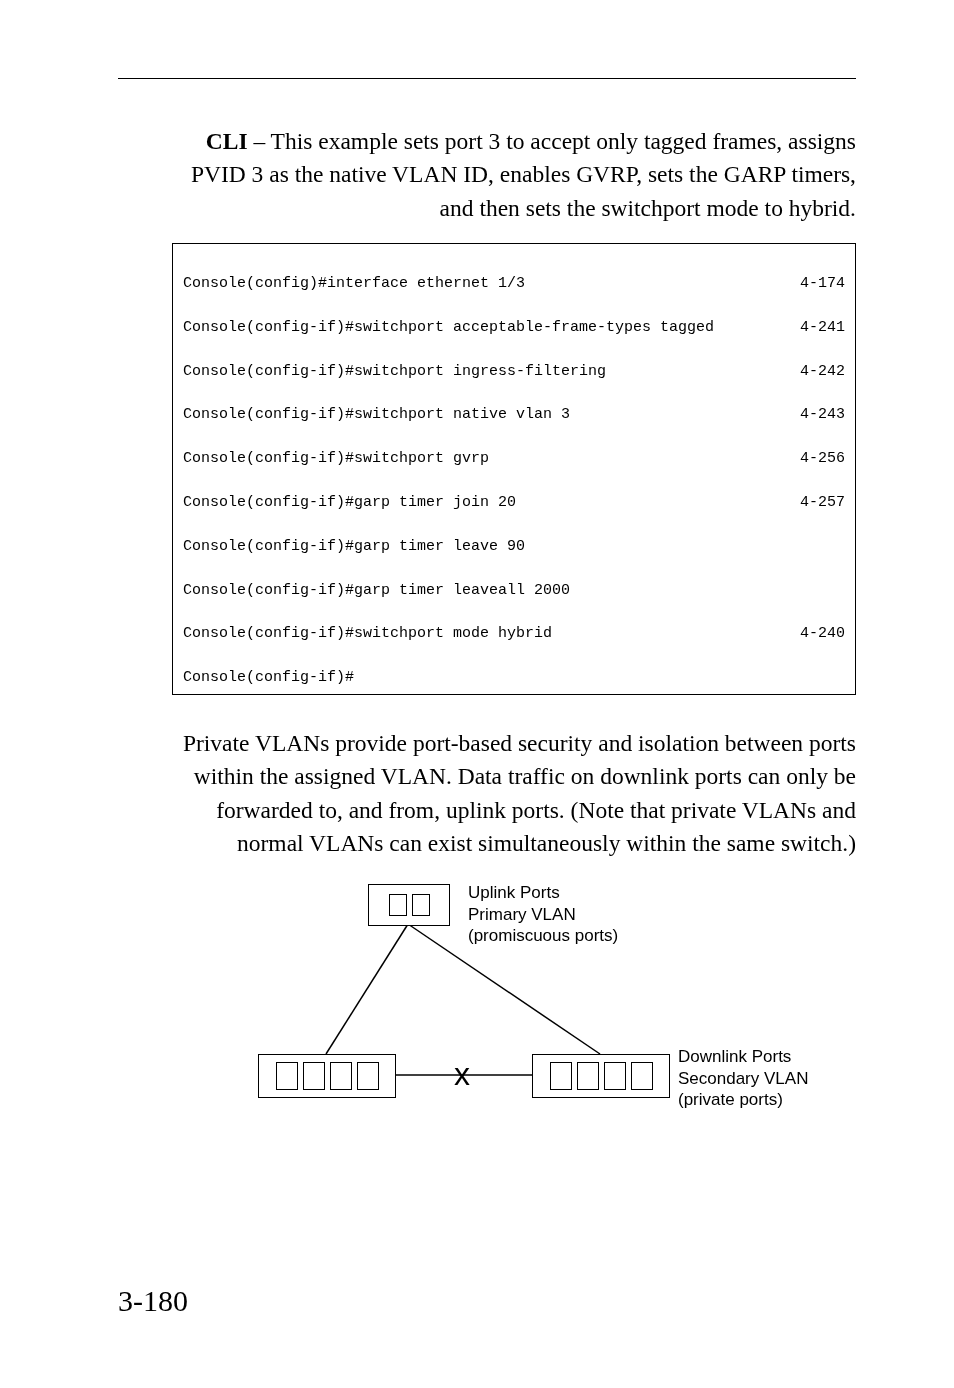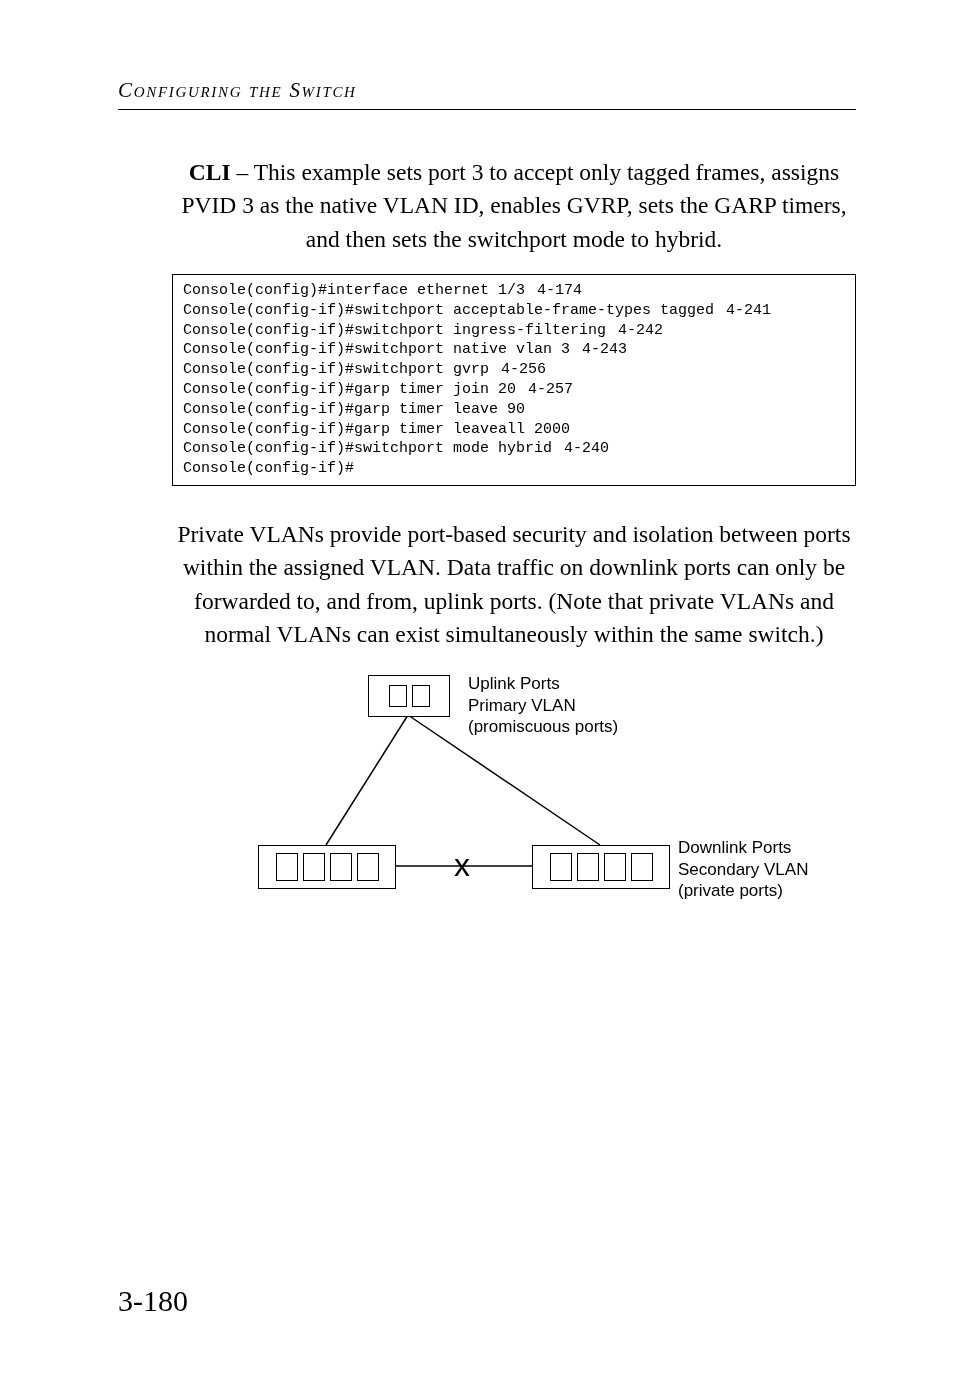--- a/index.html
+++ b/index.html
@@ -25,36 +25,37 @@
   }
   .rule {
     border: none;
     border-top: 1.5px solid #000;
     margin: 0 0 46px 0;
   }
   .body-para {
     font-size: 23.5px;
     line-height: 1.42;
     margin: 0 0 18px 0;
-    text-align: center;
+    text-align: right;
     padding-left: 54px;
   }
   .code-block {
     font-family: "Courier New", Courier, monospace;
     font-size: 15px;
     line-height: 1.32;
     border: 1px solid #000;
     padding: 6px 10px 6px 10px;
     margin: 0 0 32px 54px;
     white-space: pre;
     overflow: hidden;
   }
   .code-line {
     display: flex;
-    justify-content: flex-start;
+    justify-content: space-between;
+    margin-top: 24px;
   }
   .code-left {
     white-space: pre;
   }
   .code-right {
     white-space: pre;
     padding-left: 12px;
   }
   .h2 {
     font-size: 29px;
@@ -107,21 +108,20 @@
     left: 118px;
     bottom: 70px;
     font-size: 30px;
   }
 </style>
 </head>
 <body>
 
 <div class="page">
 
-  <div class="running-head">Configuring the Switch</div>
   <hr class="rule">
 
   <p class="body-para"><b>CLI</b> – This example sets port 3 to accept only tagged frames, assigns PVID 3 as the native VLAN ID, enables GVRP, sets the GARP timers, and then sets the switchport mode to hybrid.</p>
 
   <div class="code-block" id="code-block"><div class="code-line"><span class="code-left">Console(config)#interface ethernet 1/3</span><span class="code-right">4-174</span></div><div class="code-line"><span class="code-left">Console(config-if)#switchport acceptable-frame-types tagged</span><span class="code-right">4-241</span></div><div class="code-line"><span class="code-left">Console(config-if)#switchport ingress-filtering</span><span class="code-right">4-242</span></div><div class="code-line"><span class="code-left">Console(config-if)#switchport native vlan 3</span><span class="code-right">4-243</span></div><div class="code-line"><span class="code-left">Console(config-if)#switchport gvrp</span><span class="code-right">4-256</span></div><div class="code-line"><span class="code-left">Console(config-if)#garp timer join 20</span><span class="code-right">4-257</span></div><div class="code-line"><span class="code-left">Console(config-if)#garp timer leave 90</span><span class="code-right"></span></div><div class="code-line"><span class="code-left">Console(config-if)#garp timer leaveall 2000</span><span class="code-right"></span></div><div class="code-line"><span class="code-left">Console(config-if)#switchport mode hybrid</span><span class="code-right">4-240</span></div><div class="code-line"><span class="code-left">Console(config-if)#</span><span class="code-right"></span></div></div>
 
 
   <p class="body-para">Private VLANs provide port-based security and isolation between ports within the assigned VLAN. Data traffic on downlink ports can only be forwarded to, and from, uplink ports. (Note that private VLANs and normal VLANs can exist simultaneously within the same switch.)</p>
 
   <div class="diagram">

